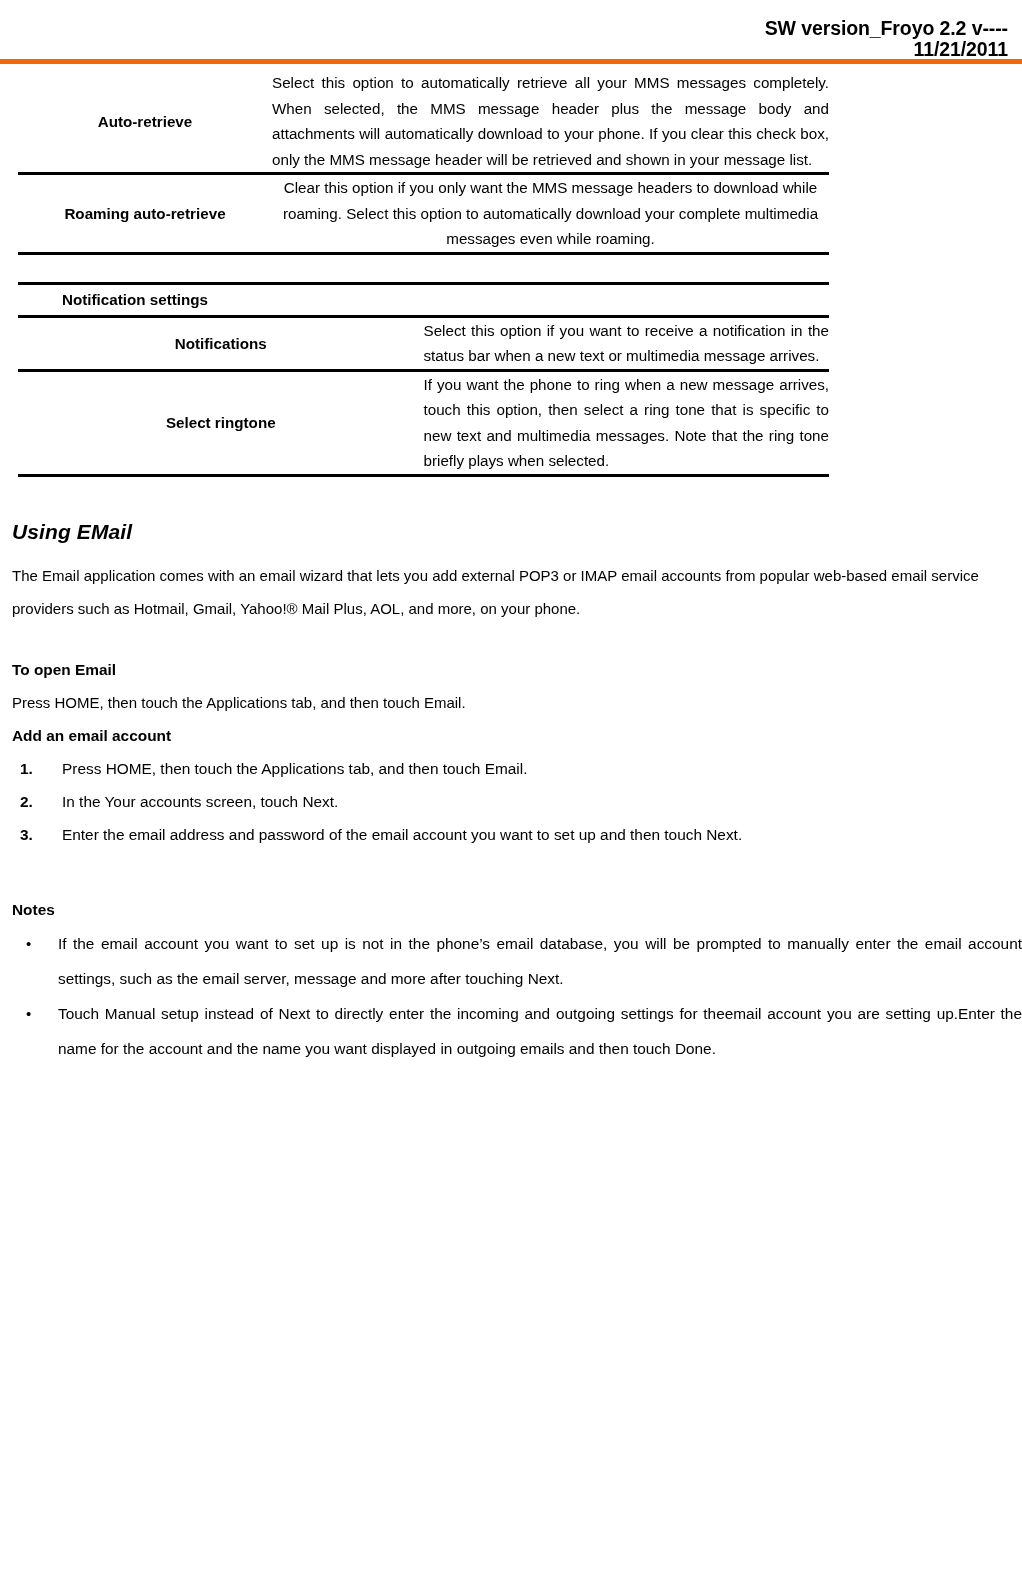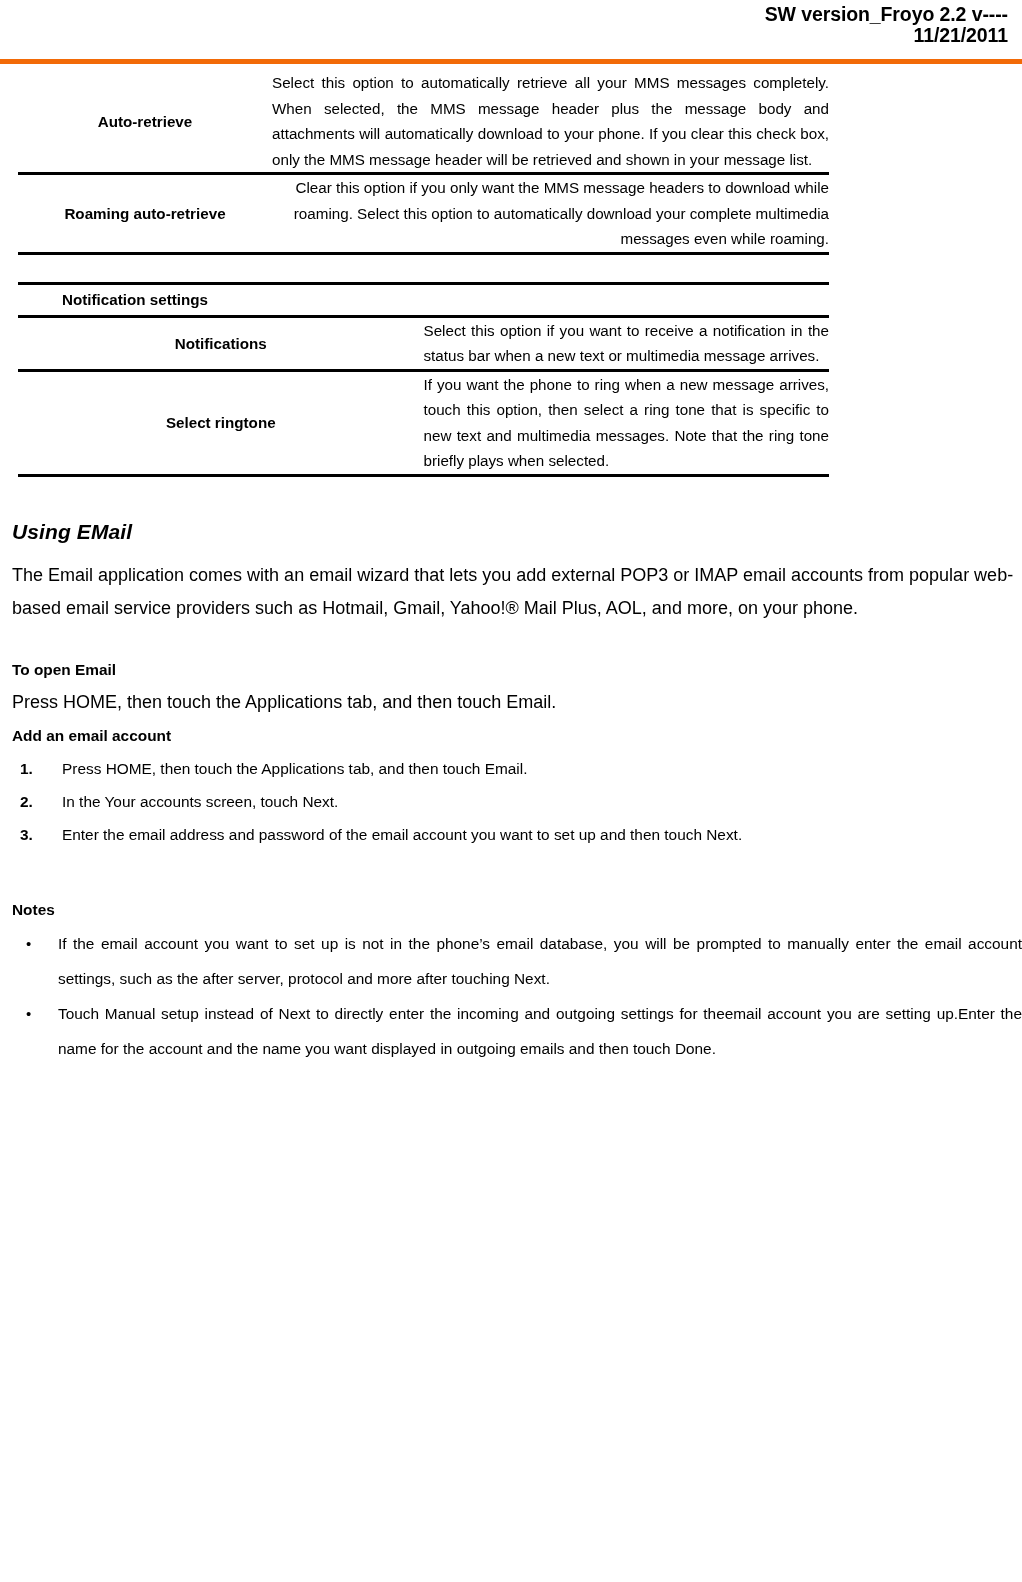--- a/index.html
+++ b/index.html
@@ -15,21 +15,21 @@
     color: #000000;
     overflow: hidden;
   }
 
   
   .doc-header {
     position: absolute;
     top: 0;
     left: 0;
     width: 1022px;
-    padding-top: 4px;
+    padding-top: 18px;
     box-sizing: border-box;
   }
   .doc-header .hline {
     text-align: right;
     padding-right: 14px;
     font-family: "Liberation Sans", sans-serif;
     font-weight: bold;
     font-size: 19.5px;
     line-height: 21px;
     letter-spacing: -0.1px;
@@ -74,21 +74,21 @@
   }
   .col-desc {
     width: 557px;
     font-size: 15.2px;
     line-height: 25.5px;
     padding: 9px 8px 9px 16px;
     text-align: justify;
     text-justify: inter-word;
     vertical-align: top;
   }
-  .col-desc.left-align { text-align: right; }
+  .col-desc.left-align { text-align: center; }
   .col-desc.mid { vertical-align: middle; }
 
   tr.rule-bottom > td { border-bottom: 3px solid #000; }
   tr.rule-top > td { border-top: 3px solid #000; }
 
   
   tr.split-bottom > td.col-label {
     border-bottom: 3px solid #000;
     box-shadow: none;
   }
@@ -111,21 +111,21 @@
   .h-section {
     font-weight: bold;
     font-style: italic;
     font-size: 21px;
     line-height: 26px;
     margin: 0 0 0 12px;
     padding: 0;
     letter-spacing: 0.1px;
   }
   p.body {
-    font-size: 18px;
+    font-size: 15px;
     line-height: 33px;
     margin: 0 0 0 12px;
     padding: 0;
     max-width: 998px;
   }
   p.body.wide { max-width: 1010px; }
   .h-sub {
     font-weight: bold;
     font-size: 15.4px;
     line-height: 33px;
@@ -253,21 +253,21 @@
       <li><span class="num">1.</span><span>Press </span><b>HOME</b><span>, then touch the Applications tab, and then touch </span><b>Email</b><span>.</span></li>
       <li><span class="num">2.</span><span>In the Your accounts screen, touch </span><b>Next</b><span>.</span></li>
       <li><span class="num">3.</span><span>Enter the email address and password of the email account you want to set up and then touch </span><b>Next</b><span>.</span></li>
     </ol>
 
   <div class="spacer-lg"></div>
 
   <div class="h-sub">Notes</div>
 
   <ul class="notes" id="notes-list">
-      <li><span class="bullet">•</span><span>If the email account you want to set up is not in the phone’s email database, you will be prompted to manually enter the email account settings, such as the after server, protocol and more after touching </span><b>Next</b><span>.</span></li>
+      <li><span class="bullet">•</span><span>If the email account you want to set up is not in the phone’s email database, you will be prompted to manually enter the email account settings, such as the email server, message and more after touching </span><b>Next</b><span>.</span></li>
       <li><span class="bullet">•</span><span>Touch </span><b>Manual setup</b><span> instead of </span><b>Next</b><span> to directly enter the incoming and outgoing settings for theemail account you are setting up.Enter the name for the account and the name you want displayed in outgoing emails and then touch </span><b>Done</b><span>.</span></li>
     </ul>
 
   <div class="spacer-lg"></div>
 
 
 </div>
 
 <div class="doc-footer">
   <span>41/64</span>

